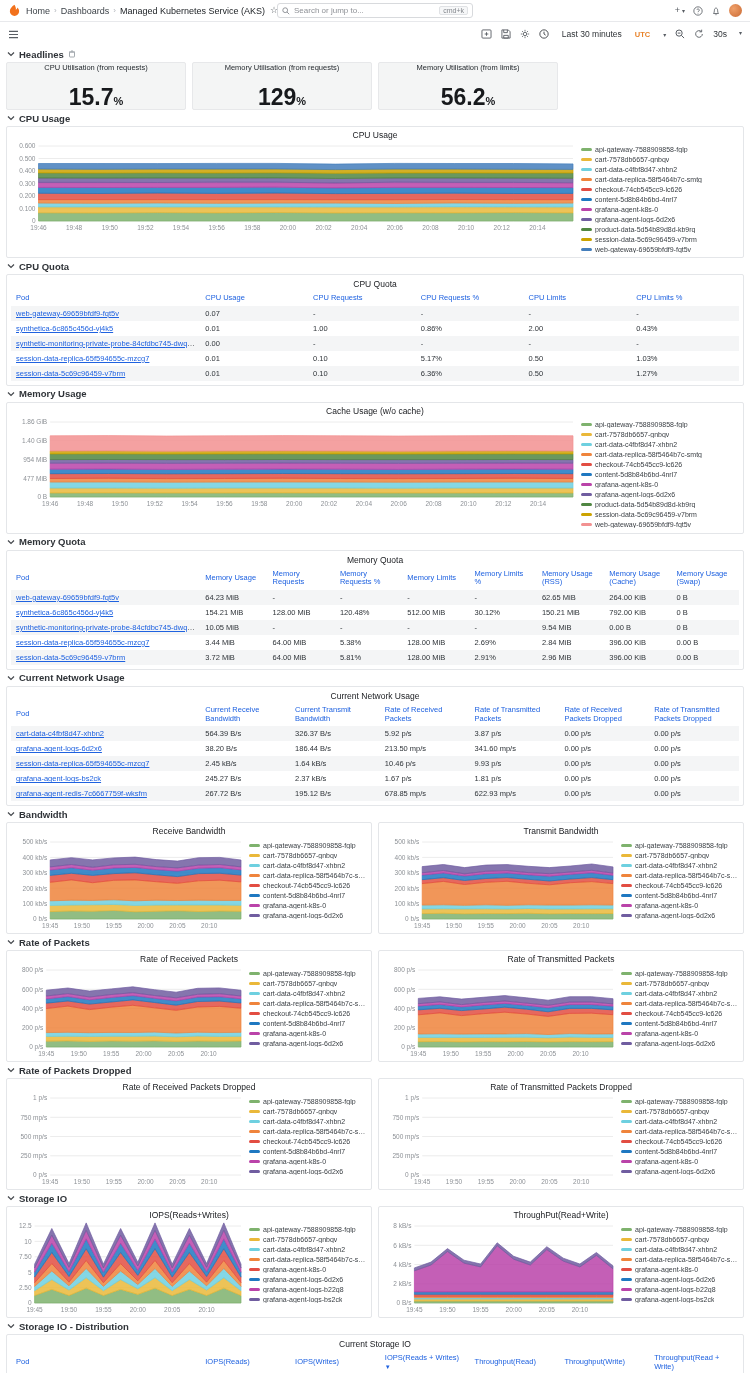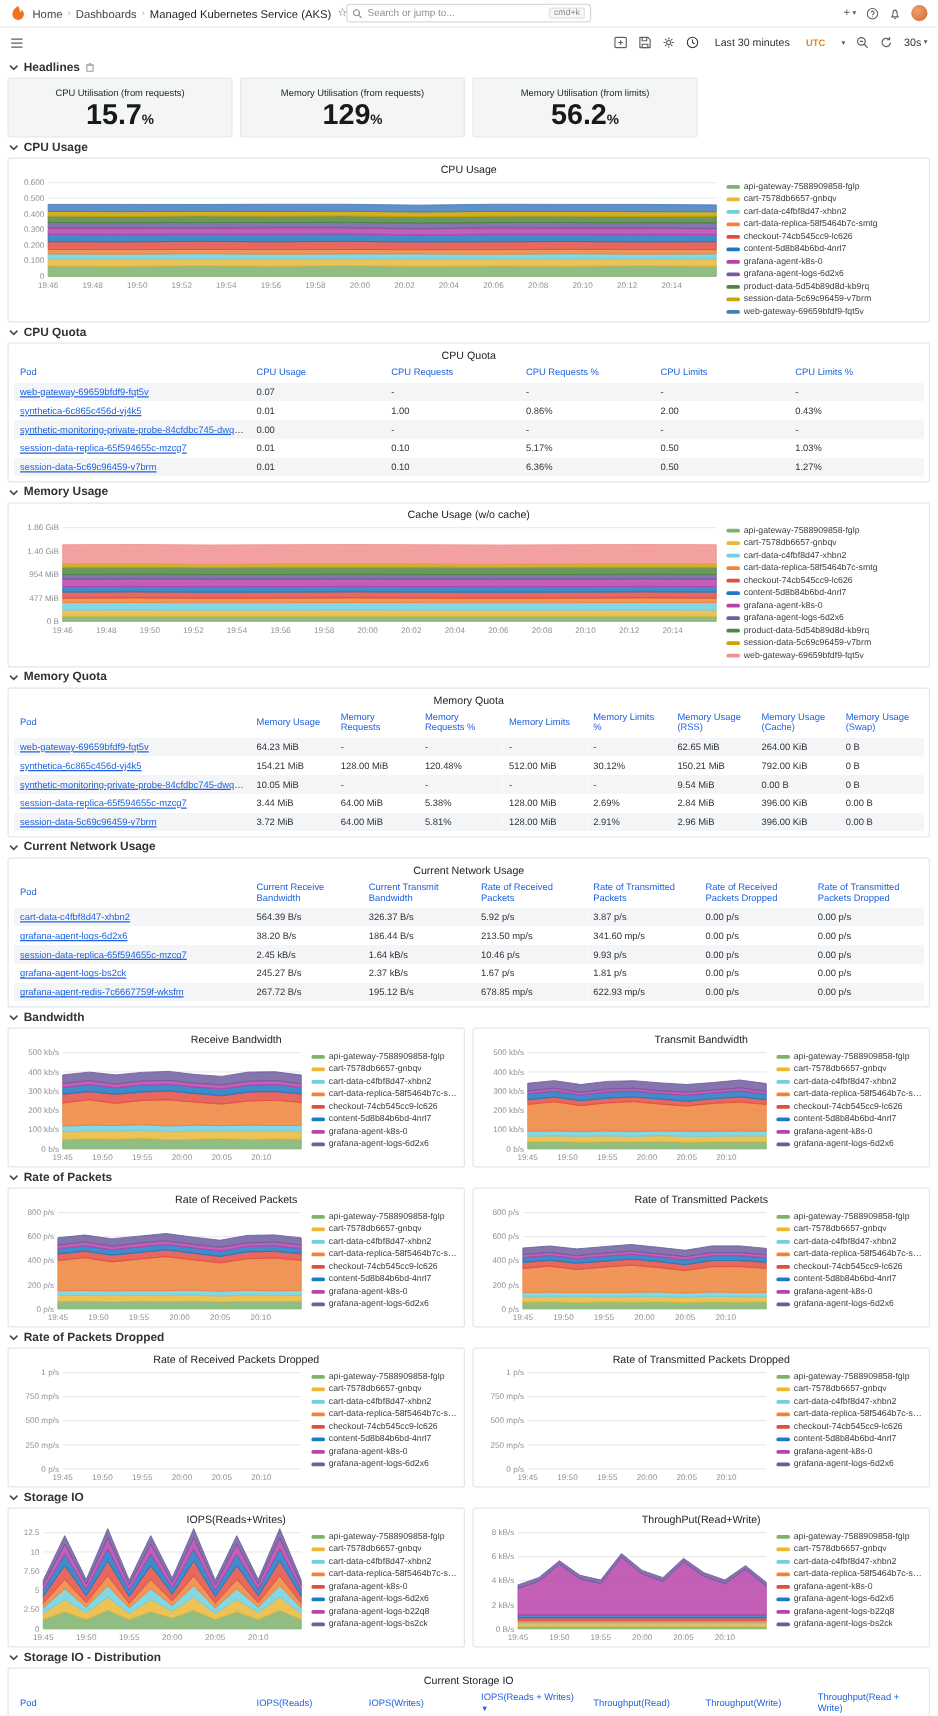--- a/index.html
+++ b/index.html
@@ -23,35 +23,35 @@
   .searchbox .ph{flex:1}
   .kbd{border:1px solid #e0e2e5;border-radius:2px;padding:0 3px;font-size:7px;color:#84888d;background:#f6f7f8}
   .nav-right{margin-left:auto;display:flex;align-items:center;gap:8px}
   .avatar{width:13px;height:13px;border-radius:50%;background:radial-gradient(circle at 35% 35%,#f0a06a,#c96a34);display:inline-block}
 
   
   .toolbar{height:24px;display:flex;align-items:center;padding:0 8px;background:#fff}
   .toolbar-right{margin-left:auto;display:flex;align-items:center;gap:9px}
   .timepicker{display:flex;align-items:center;gap:13px;font-size:8.5px;color:#2f3337;font-weight:500;cursor:pointer}
   .timepicker .tz{color:#e8832a;font-weight:600;font-size:7.5px}
-  .interval{display:flex;align-items:flex-start;gap:2px;font-size:8.5px;color:#2f3337;font-weight:500;cursor:pointer}
+  .interval{display:flex;align-items:flex-start;gap:12px;font-size:8.5px;color:#2f3337;font-weight:500;cursor:pointer}
   .caret{font-size:6px;color:#595e64}
 
   
   .row-head{display:flex;align-items:center;gap:4px;height:16px;padding:0 7px;cursor:pointer}
   .row-title{font-size:9.5px;font-weight:600;color:#2f3338}
   .chev{flex:0 0 auto}
 
   .panel{background:#fff;border:1px solid #e4e6e9;border-radius:2px;margin:0 6px}
   .panel-title{text-align:center;font-size:8.5px;font-weight:500;color:#202226;height:13px;line-height:13px}
 
   
   .stats{display:grid;grid-template-columns:repeat(4,1fr);gap:6px;margin:0 6px}
   .stat{background:#f4f5f5;border:1px solid #e7e8ea;border-radius:2px;height:48px;display:flex;
-    flex-direction:column;align-items:center;justify-content:center;gap:1px}
+    flex-direction:column;align-items:center;justify-content:space-between;gap:1px}
   .stat-label{font-size:7.5px;color:#24292e}
   .stat-value{font-size:23px;font-weight:600;color:#17191c;line-height:1}
   .stat-value .unit{font-size:11px;font-weight:600}
 
   
   .chart-panel{padding:2px 4px 3px 4px}
   .chart-wrap{display:flex;gap:4px}
   .chart-area{flex:1;height:90px;min-width:0}
   .chart-area.sm{height:92px}
   .legend{width:158px;overflow:hidden;padding-top:2px}

